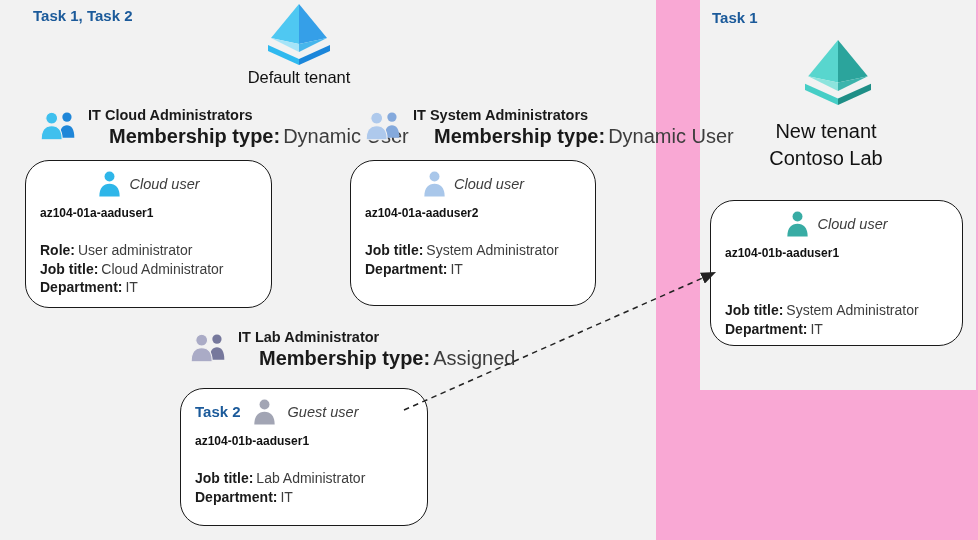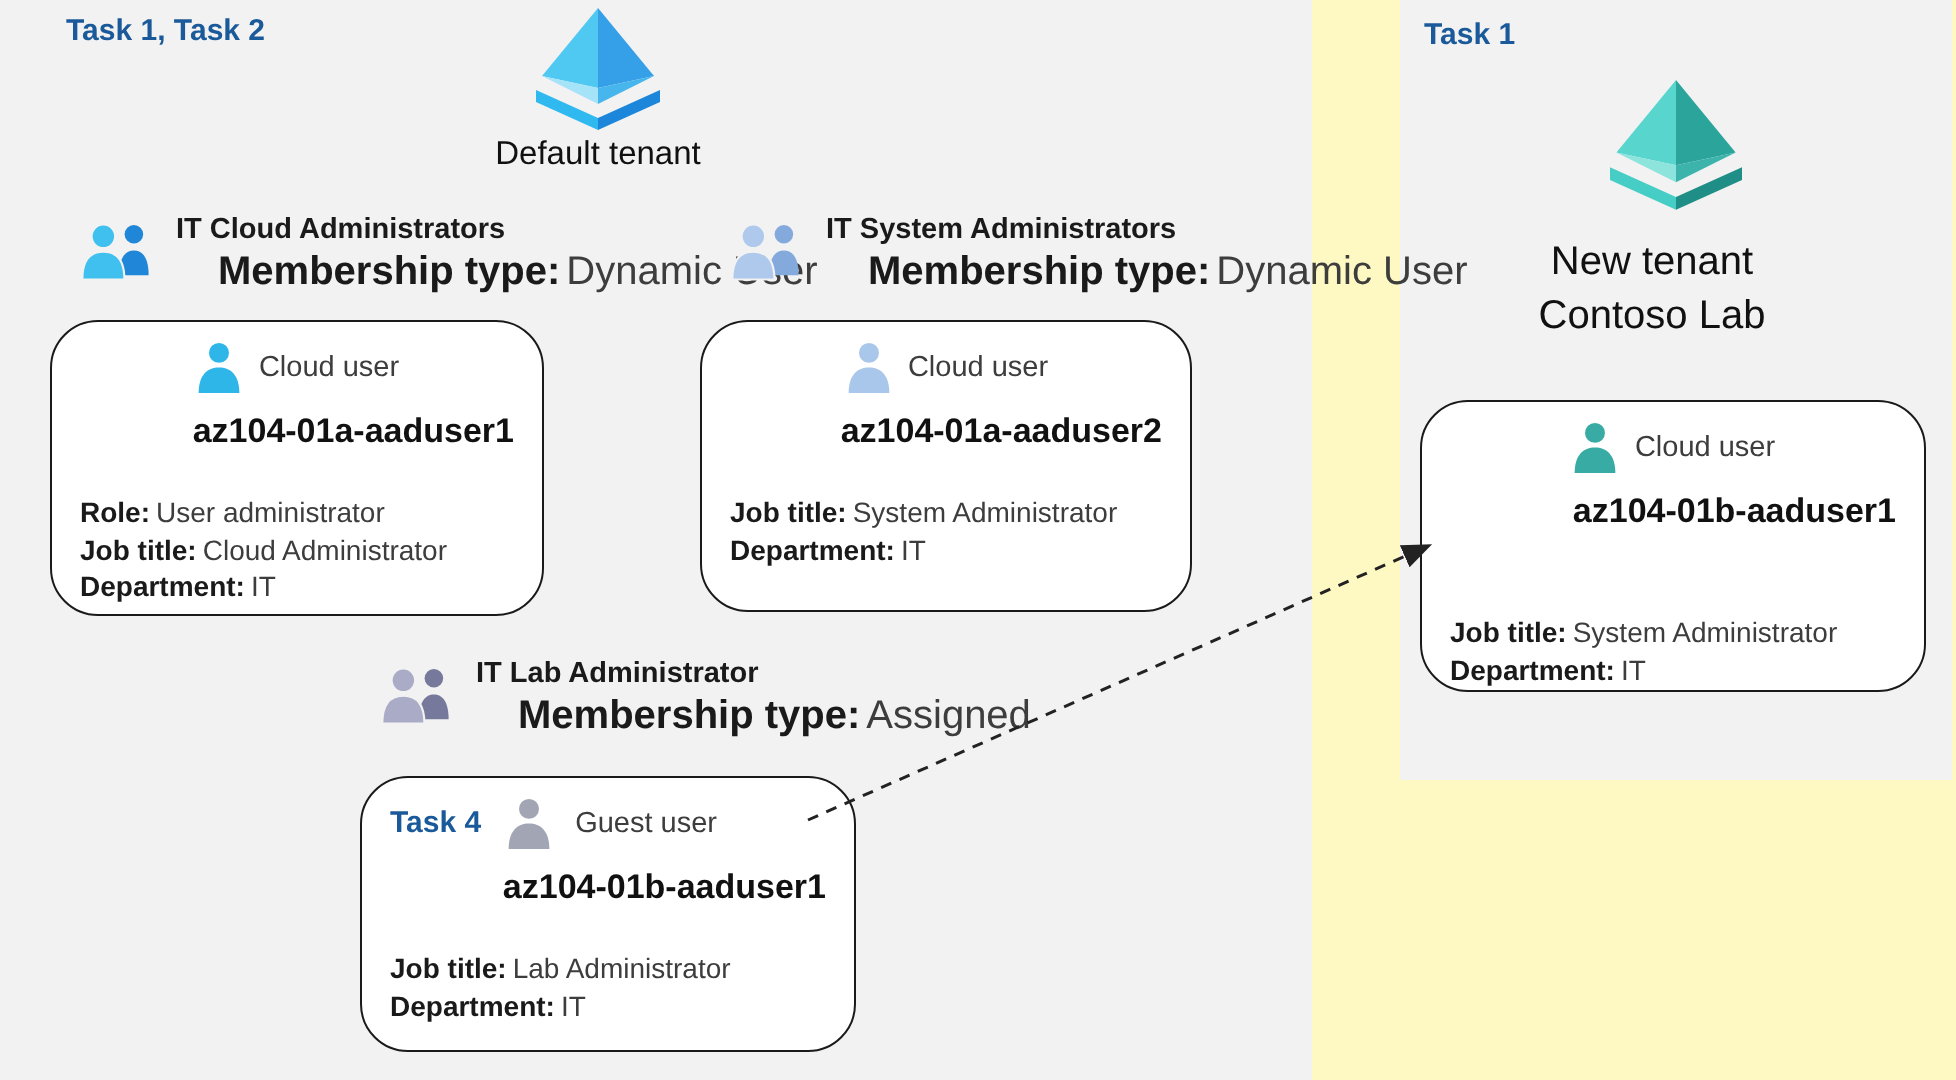--- a/index.html
+++ b/index.html
@@ -1,17 +1,17 @@
 <!DOCTYPE html>
 <html><head>
 <meta charset="utf-8">
 <style>
   html,body{margin:0;padding:0;background:#fff;}
   .canvas{
-    position:relative;width:978px;height:540px;background:#fef9c3;
+    position:relative;width:978px;height:540px;background:#f9a8d4;
     font-family:"Liberation Sans",sans-serif;overflow:hidden;color:#1a1a1a;
   }
   .bg-left{position:absolute;left:0;top:0;width:656px;height:540px;background:#f2f2f2;}
   .panel-right{position:absolute;left:700px;top:0;width:276px;height:390px;background:#f2f2f2;}
 
   .task-label{position:absolute;font-size:15px;font-weight:bold;color:#1b5a9a;}
   .task-left{left:33px;top:7px;}
   .task-right{left:712px;top:9px;}
 
   .tenant-icon{position:absolute;}
@@ -35,23 +35,23 @@
     position:absolute;background:#fff;border:1.6px solid #1a1a1a;border-radius:24px;
     padding:9px 14px;box-sizing:border-box;
   }
   .card-1{left:25px;top:160px;width:247px;height:148px;}
   .card-2{left:350px;top:160px;width:246px;height:146px;}
   .card-3{left:180px;top:388px;width:248px;height:138px;}
   .card-4{left:710px;top:200px;width:253px;height:146px;}
 
   .card-header{display:flex;align-items:center;justify-content:center;gap:7px;margin-bottom:9px;}
   .card-header.with-task{justify-content:flex-start;gap:11px;}
-  .user-type{font-size:14.5px;color:#3d3d3d;}
+  .user-type{font-size:14.5px;color:#3d3d3d;font-style:italic;}
   .card-task{font-size:15px;font-weight:bold;color:#1b5a9a;}
-  .user-name{font-size:17px;font-weight:bold;color:#111;margin-bottom:21px;text-align:right;}
+  .user-name{font-size:12px;font-weight:bold;color:#111;margin-bottom:21px;}
   .user-name.big-gap{margin-bottom:41px;}
   .field{font-size:14px;line-height:18.5px;color:#3d3d3d;}
   .field b{color:#1a1a1a;margin-right:3px;}
 
   .arrow-overlay{position:absolute;left:0;top:0;width:978px;height:540px;pointer-events:none;}
 
   svg{display:block;}
   .u-cyan{fill:#2eb6e9;}
   .u-pale{fill:#a9c7ea;}
   .u-gray{fill:#a2a5b4;}
@@ -159,21 +159,21 @@
       </svg>
       <span class="user-type">Cloud user</span>
     </div>
     <div class="user-name">az104-01a-aaduser2</div>
     <div class="field"><b>Job title:</b><span>System Administrator</span></div>
     <div class="field"><b>Department:</b><span>IT</span></div>
   </div>
 
   <div class="card card-3">
     <div class="card-header with-task">
-      <span class="card-task">Task 4</span>
+      <span class="card-task">Task 2</span>
       <svg width="25" height="27" viewBox="0 0 24 26">
         <circle class="u-gray" cx="12" cy="6.2" r="4.8"></circle>
         <path class="u-gray" d="M2.2 25.5 C2.2 16.8 6.4 13.2 12 13.2 C17.6 13.2 21.8 16.8 21.8 25.5 Z"></path>
       </svg>
       <span class="user-type">Guest user</span>
     </div>
     <div class="user-name">az104-01b-aaduser1</div>
     <div class="field"><b>Job title:</b><span>Lab Administrator</span></div>
     <div class="field"><b>Department:</b><span>IT</span></div>
   </div>

